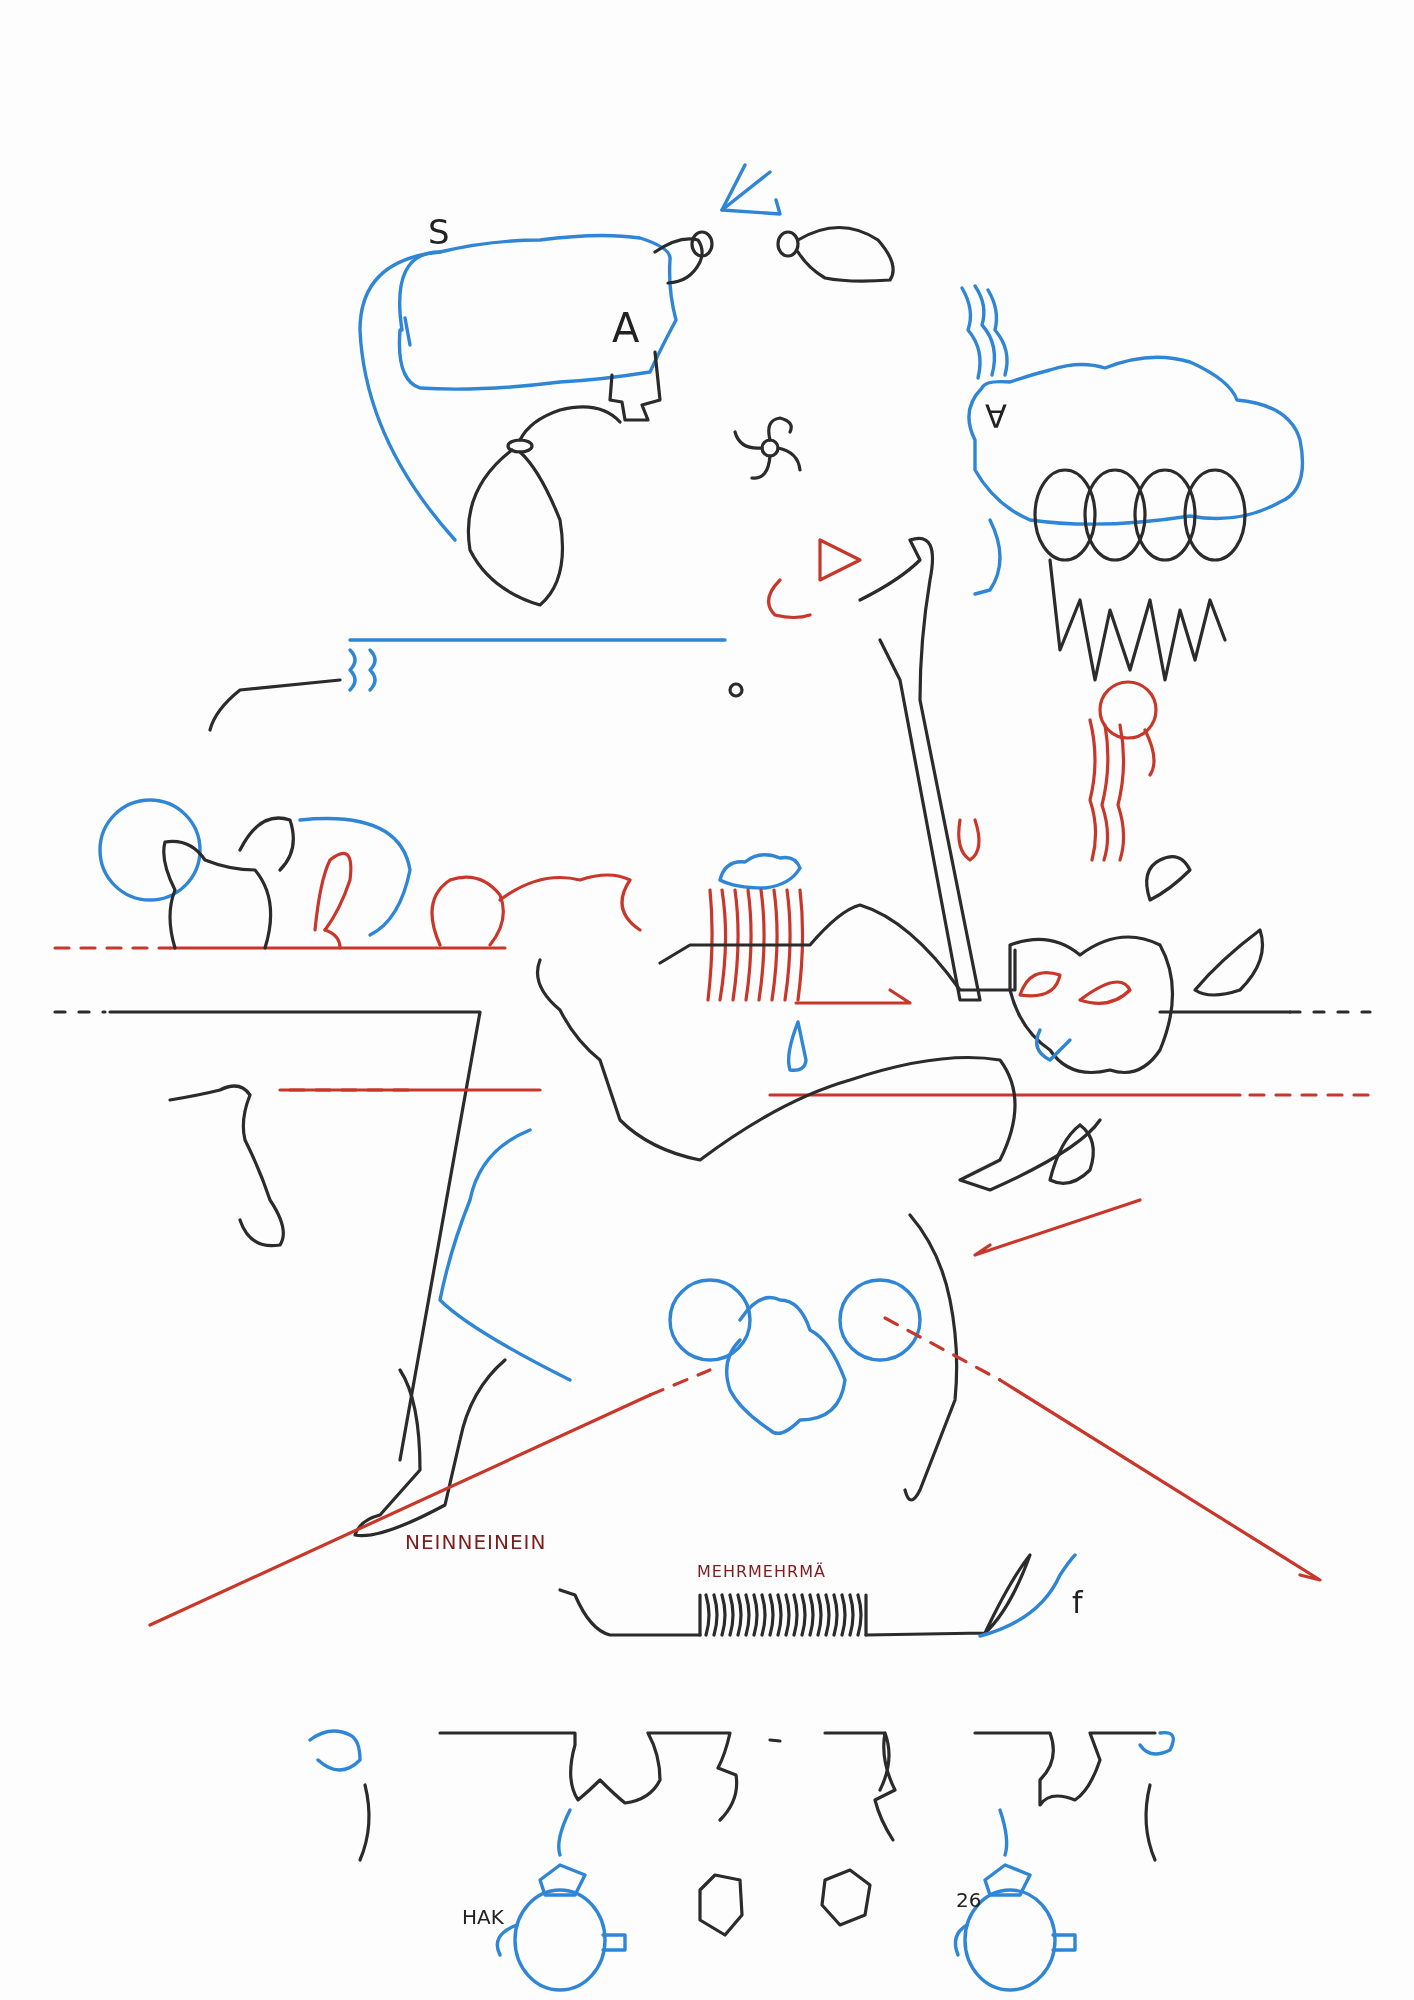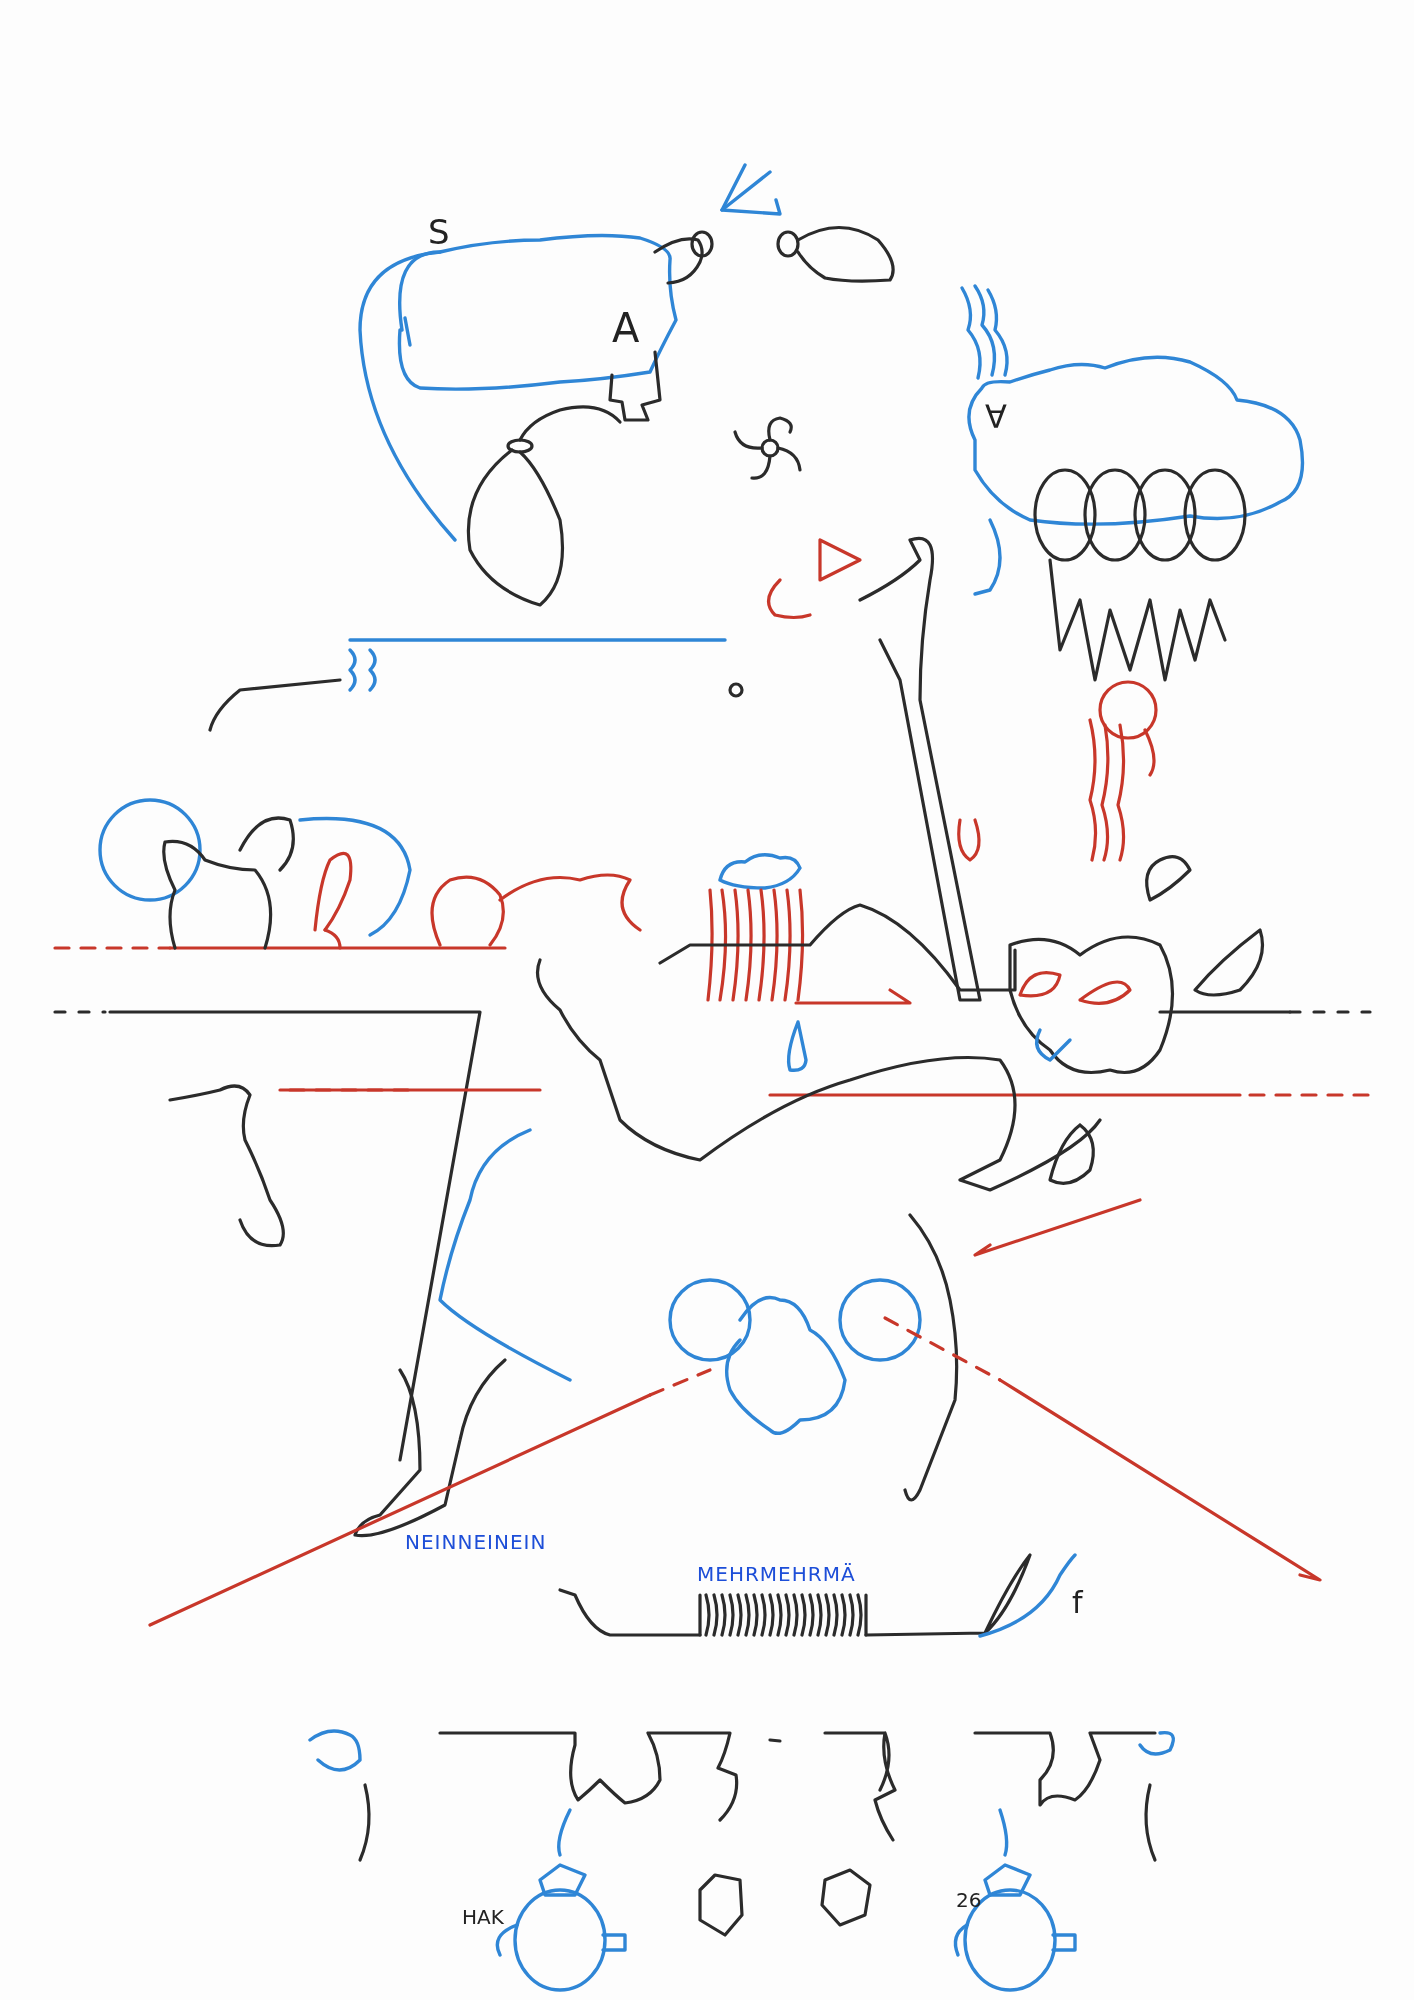--- a/index.html
+++ b/index.html
@@ -5,21 +5,21 @@
   html,body{margin:0;padding:0;background:#fdfdfd;}
   body{width:1414px;height:2000px;overflow:hidden;position:relative;font-family:"DejaVu Sans",sans-serif;}
   svg{position:absolute;left:0;top:0;}
   .k{fill:none;stroke:#2b2b2b;stroke-width:3.2;stroke-linecap:round;stroke-linejoin:round;}
   .b{fill:none;stroke:#2f86d6;stroke-width:3.4;stroke-linecap:round;stroke-linejoin:round;}
   .r{fill:none;stroke:#c8372a;stroke-width:3.2;stroke-linecap:round;stroke-linejoin:round;}
   .rd{fill:none;stroke:#c8372a;stroke-width:3.2;stroke-dasharray:14 12;stroke-linecap:round;}
   .kd{fill:none;stroke:#2b2b2b;stroke-width:3.2;stroke-dasharray:10 14;stroke-linecap:round;}
   .txt{position:absolute;white-space:nowrap;}
   .hand-k{color:#222;font-family:"DejaVu Sans",sans-serif;}
-  .hand-b{color:#1d4ed8;font-family:"DejaVu Sans",sans-serif;letter-spacing:1px;}
+  .hand-b{color:#7f1d1d;font-family:"DejaVu Sans",sans-serif;letter-spacing:1px;}
 </style>
 </head>
 <body>
 
 <svg width="1414" height="2000" viewBox="0 0 1414 2000">
 
   <g>
     <path class="b" d="M745 165 L722 210 L780 214 L776 200"></path>
     <path class="b" d="M722 210 L770 172"></path>
   </g>
@@ -176,16 +176,16 @@
   </g>
 
   <path class="k" d="M700 1890 L715 1875 L740 1880 L742 1915 L725 1935 L700 1920 Z"></path>
   <path class="k" d="M825 1880 L850 1870 L870 1885 L865 1915 L840 1925 L822 1905 Z"></path>
 </svg>
 
 <div class="txt hand-k" style="left:428px;top:212px;font-size:34px;">S</div>
 <div class="txt hand-k" style="left:612px;top:305px;font-size:40px;">A</div>
 <div class="txt hand-k" style="left:985px;top:398px;font-size:32px;">∀</div>
 <div class="txt hand-b" style="left:405px;top:1530px;font-size:20px;">NEINNEINEIN</div>
-<div class="txt hand-b" style="left:697px;top:1562px;font-size:20px;">MEHRMEHRMÄ</div>
+<div class="txt hand-b" style="left:697px;top:1562px;font-size:16px;">MEHRMEHRMÄ</div>
 <div class="txt hand-k" style="left:1072px;top:1585px;font-size:30px;">f</div>
 <div class="txt hand-k" style="left:462px;top:1905px;font-size:20px;">HAK</div>
 <div class="txt hand-k" style="left:956px;top:1888px;font-size:20px;">26</div>
 
 </body></html>

